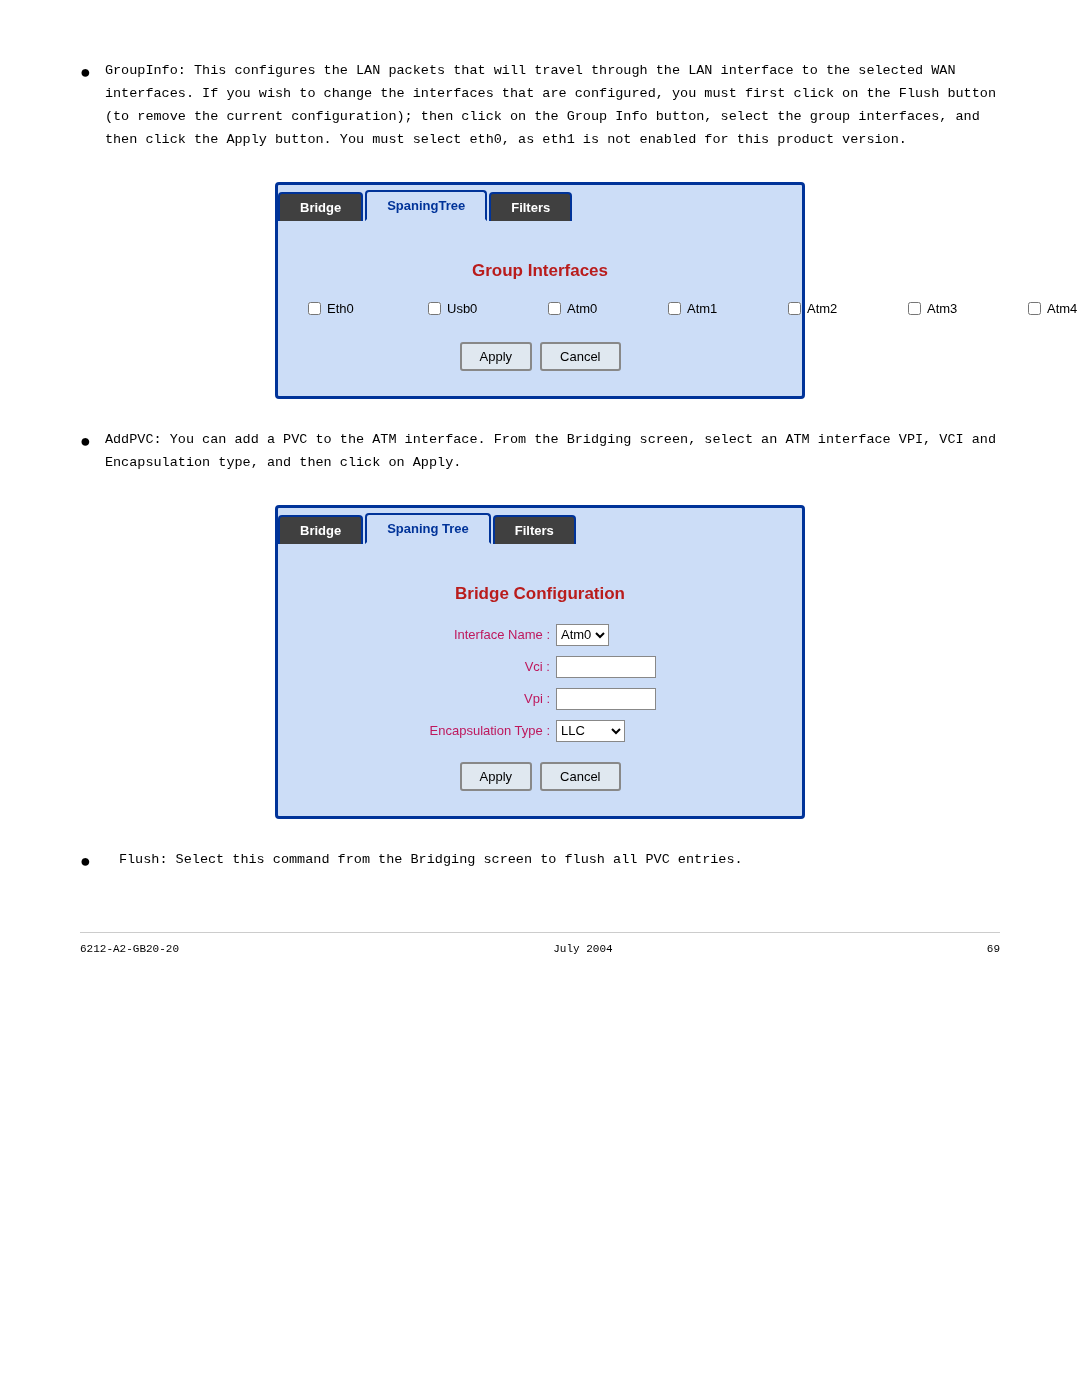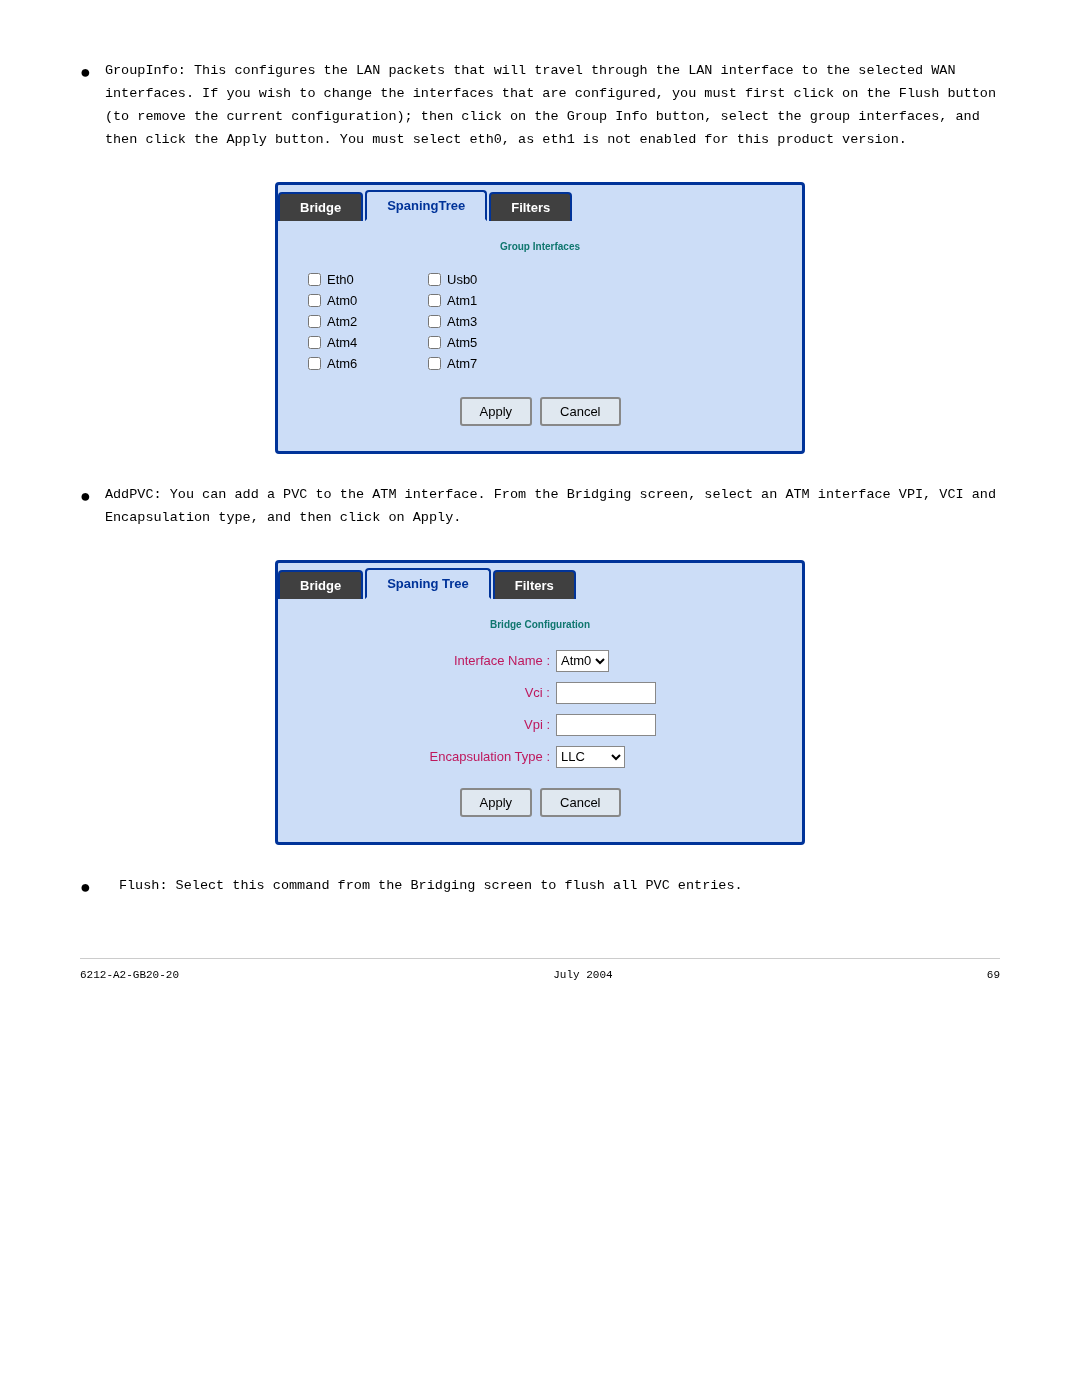--- a/index.html
+++ b/index.html
@@ -80,29 +80,31 @@
       z-index: 2;
       text-align: right;
     }
 
     .panel-body {
       padding: 20px 30px 25px 30px;
     }
 
     .panel-title {
       text-align: center;
-      font-size: 10px;
+      font-size: 17px;
       font-weight: bold;
-      color: #0f766e;
+      color: #b91c1c;
       margin-bottom: 20px;
+      margin-top: 20px;
     }
 
     .group-interfaces-grid {
       display: flex;
-      flex-direction: column;
+      flex-direction: row;
+      align-items: center;
       margin-bottom: 20px;
     }
 
     .interface-row {
       display: flex;
       align-items: center;
       margin-bottom: 6px;
       width: 240px;
     }
 

